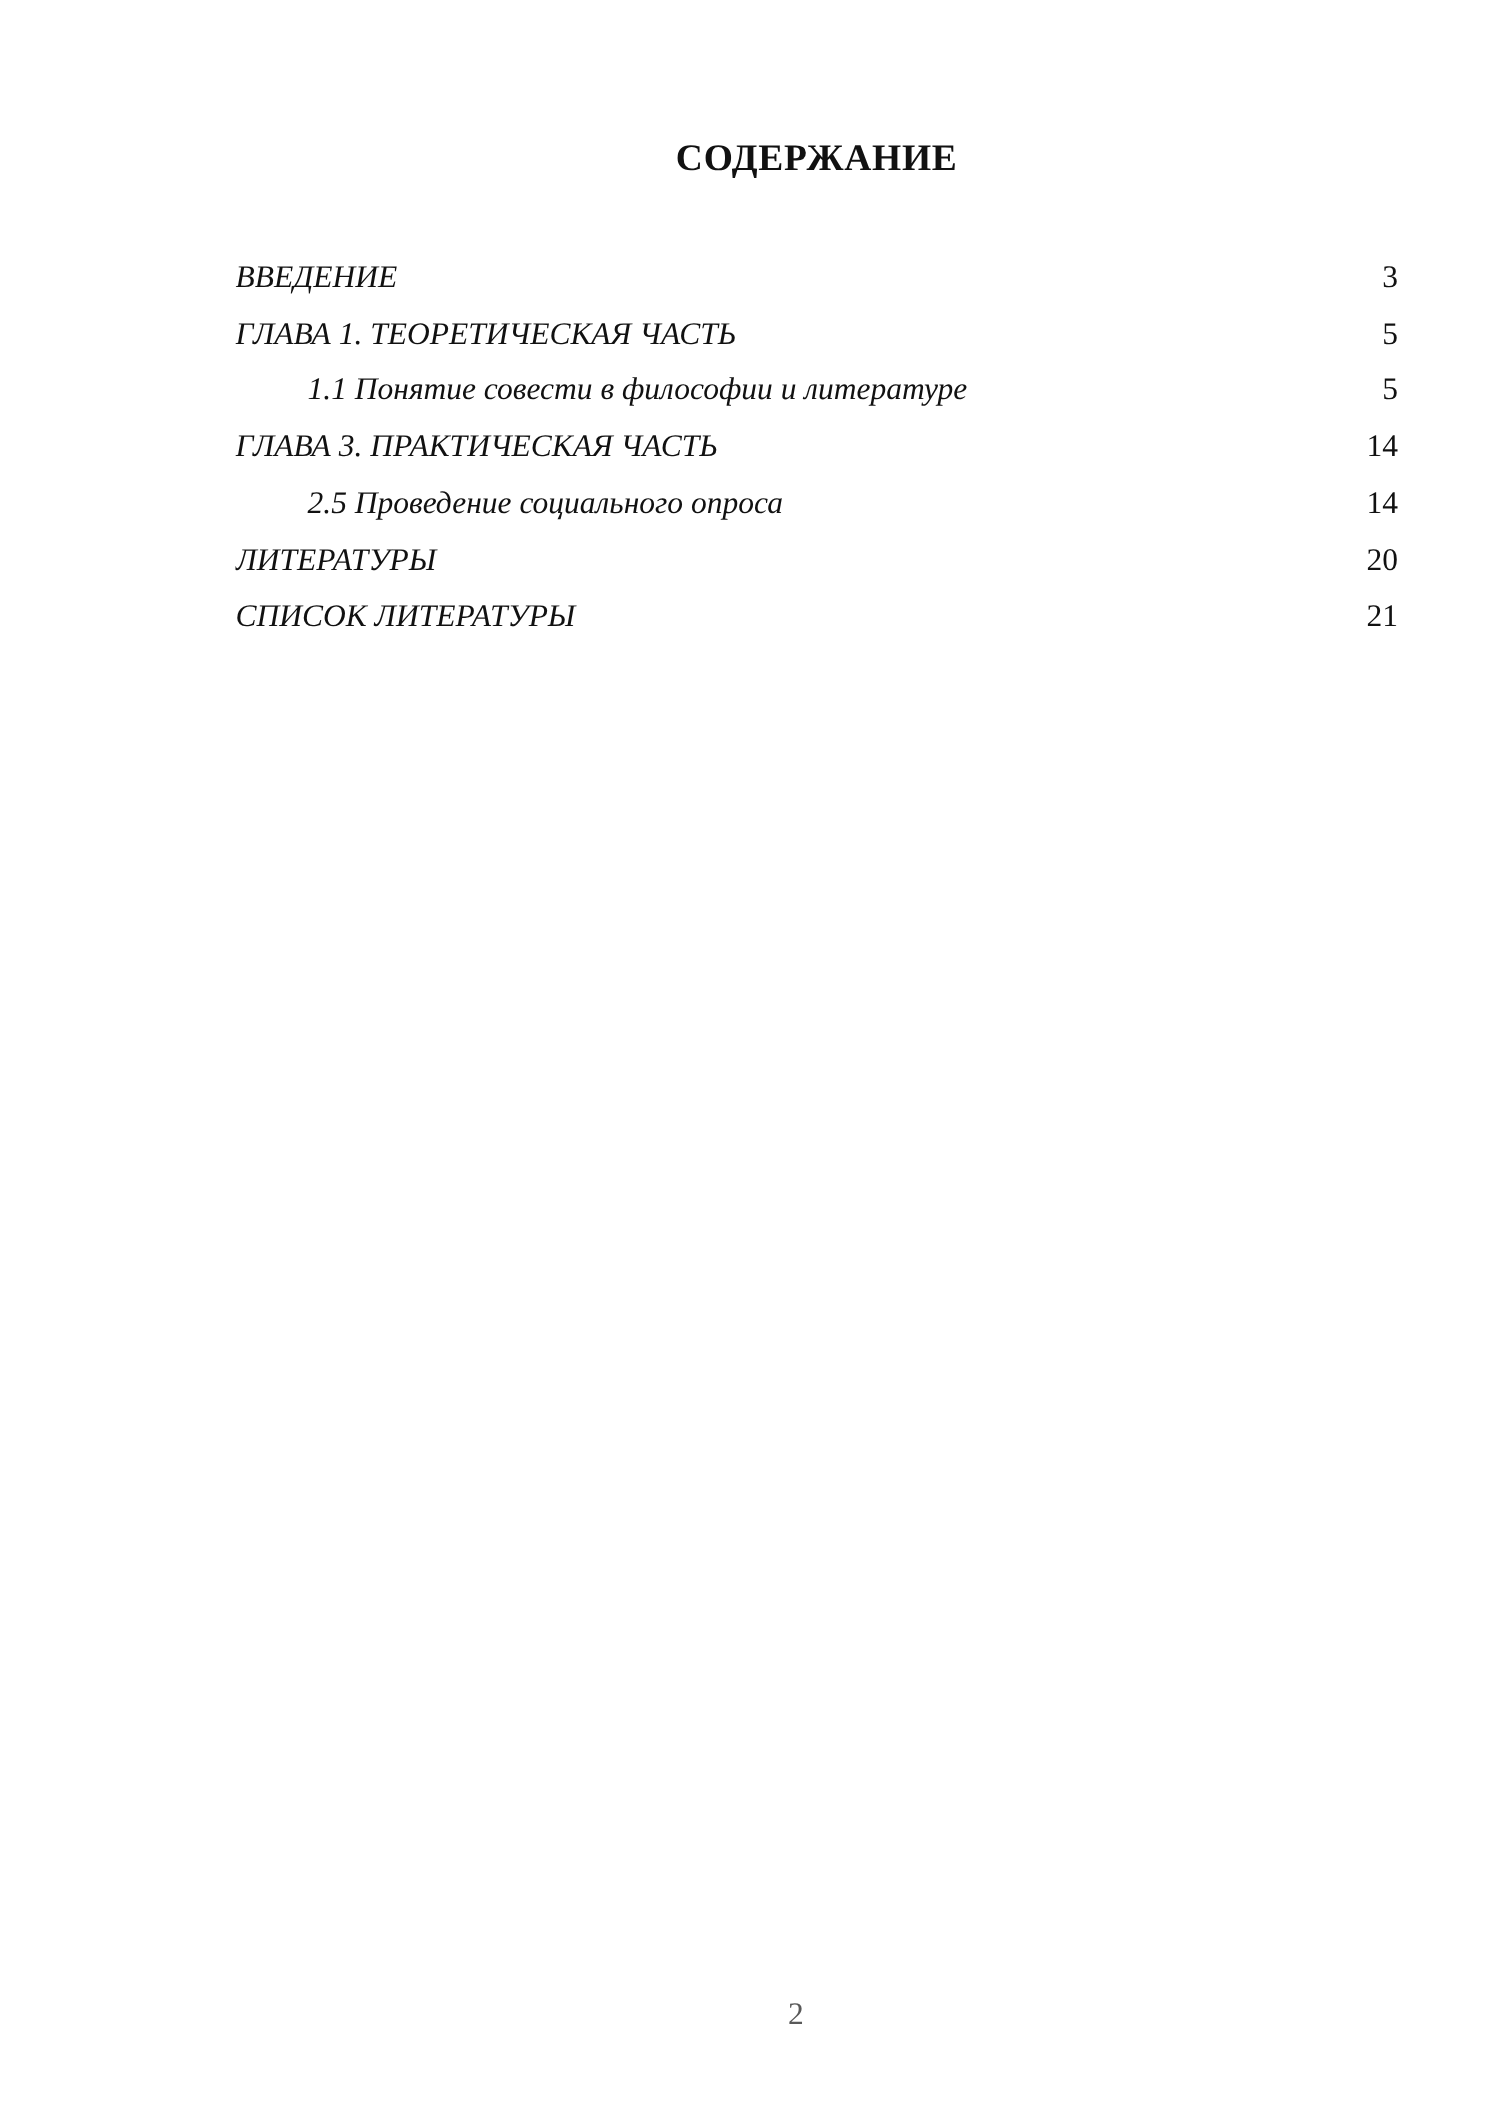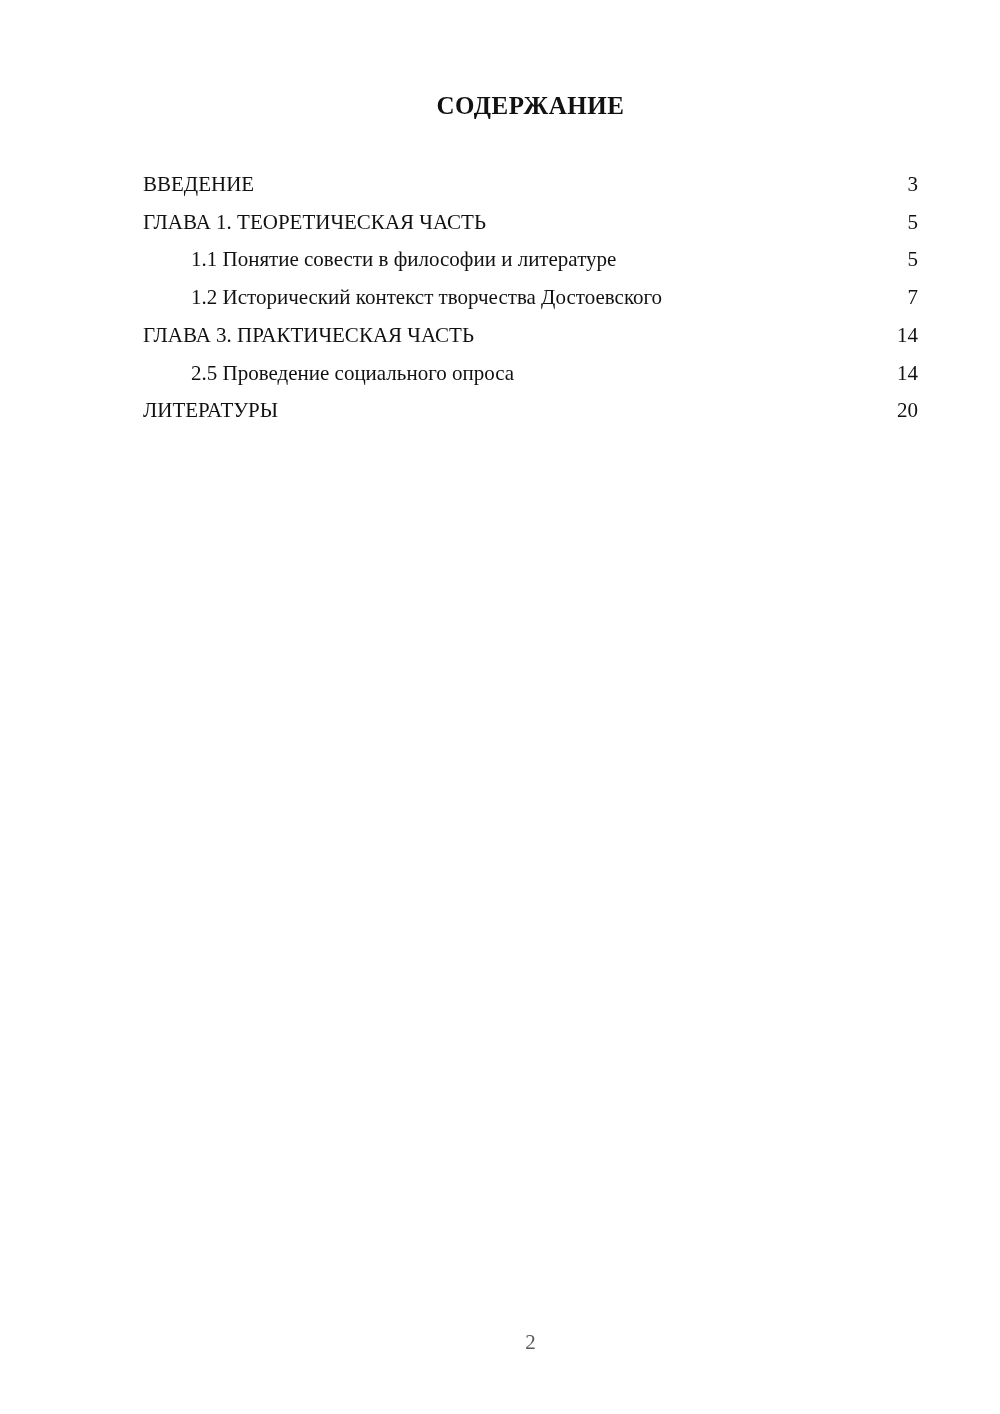--- a/index.html
+++ b/index.html
@@ -11,21 +11,21 @@
     position: relative;
     width: 1000px;
     height: 1414px;
     background: #ffffff;
     overflow: hidden;
     font-family: "Liberation Serif", "DejaVu Serif", serif;
     color: #111111;
   }
   .content {
     position: absolute;
-    left: 143px;
+    left: 157px;
     top: 0;
     width: 775px; 
   }
   .doc-title {
     margin-top: 92px;
     text-align: center;
     font-weight: bold;
     font-size: 25px;
     line-height: 28px;
     letter-spacing: 0.5px;
@@ -37,20 +37,21 @@
     display: flex;
     justify-content: space-between;
     align-items: baseline;
     font-size: 21px;
     line-height: 37.7px;
     white-space: nowrap;
   }
   .toc-row .entry-label {
     flex: 1 1 auto;
     overflow: hidden;
+    font-style: italic;
   }
   .toc-row .entry-page {
     flex: 0 0 auto;
     text-align: right;
     padding-left: 12px;
   }
   .toc-row.lvl1 .entry-label {
     padding-left: 48px;
   }
   .footer-page-number {
@@ -81,41 +82,41 @@
       <div class="toc-row">
         <span class="entry-label">ГЛАВА 1. ТЕОРЕТИЧЕСКАЯ ЧАСТЬ</span>
         <span class="entry-page">5</span>
       </div>
 
       <div class="toc-row lvl1">
         <span class="entry-label">1.1 Понятие совести в философии и литературе</span>
         <span class="entry-page">5</span>
       </div>
 
-      <div class="toc-row lvl1">
-        <span class="entry-label">1.2 Исторический контекст творчества Достоевского</span>
-        <span class="entry-page">7</span>
-      </div>
 
 
 
       <div class="toc-row">
         <span class="entry-label">ГЛАВА 3. ПРАКТИЧЕСКАЯ ЧАСТЬ</span>
         <span class="entry-page">14</span>
       </div>
 
       <div class="toc-row lvl1">
         <span class="entry-label">2.5 Проведение социального опроса</span>
         <span class="entry-page">14</span>
       </div>
 
 
       <div class="toc-row">
         <span class="entry-label">ЛИТЕРАТУРЫ</span>
         <span class="entry-page">20</span>
       </div>
 
+      <div class="toc-row">
+        <span class="entry-label">СПИСОК ЛИТЕРАТУРЫ</span>
+        <span class="entry-page">21</span>
+      </div>
 
     </div>
   </div>
 
   <div class="footer-page-number">2</div>
 </div>
 
 </body></html>

